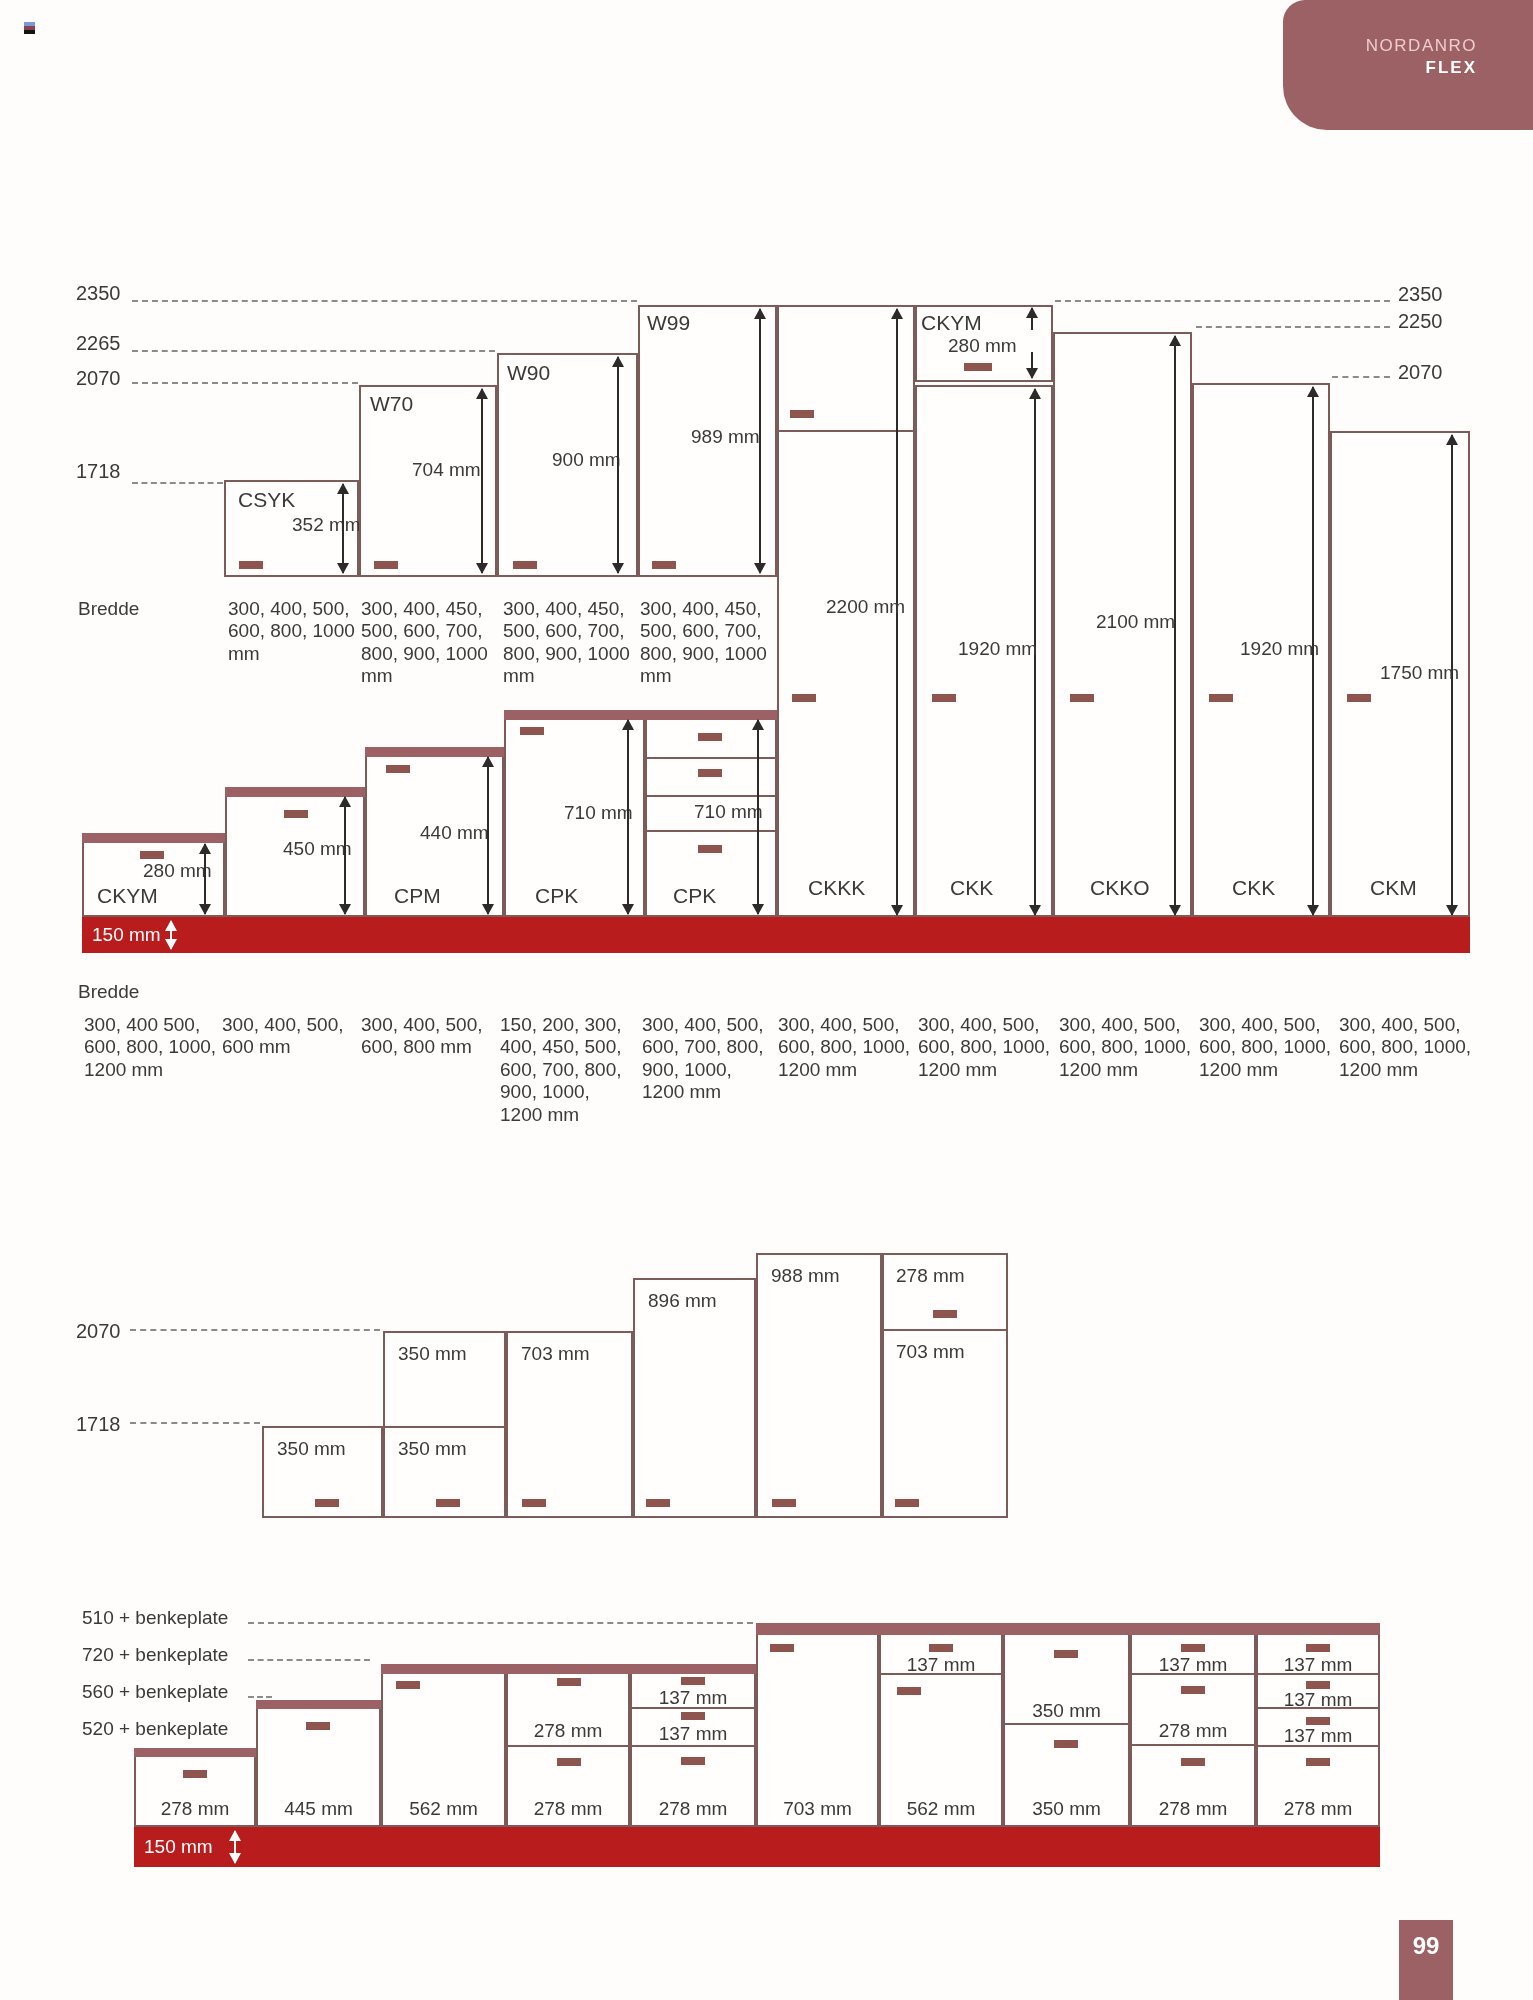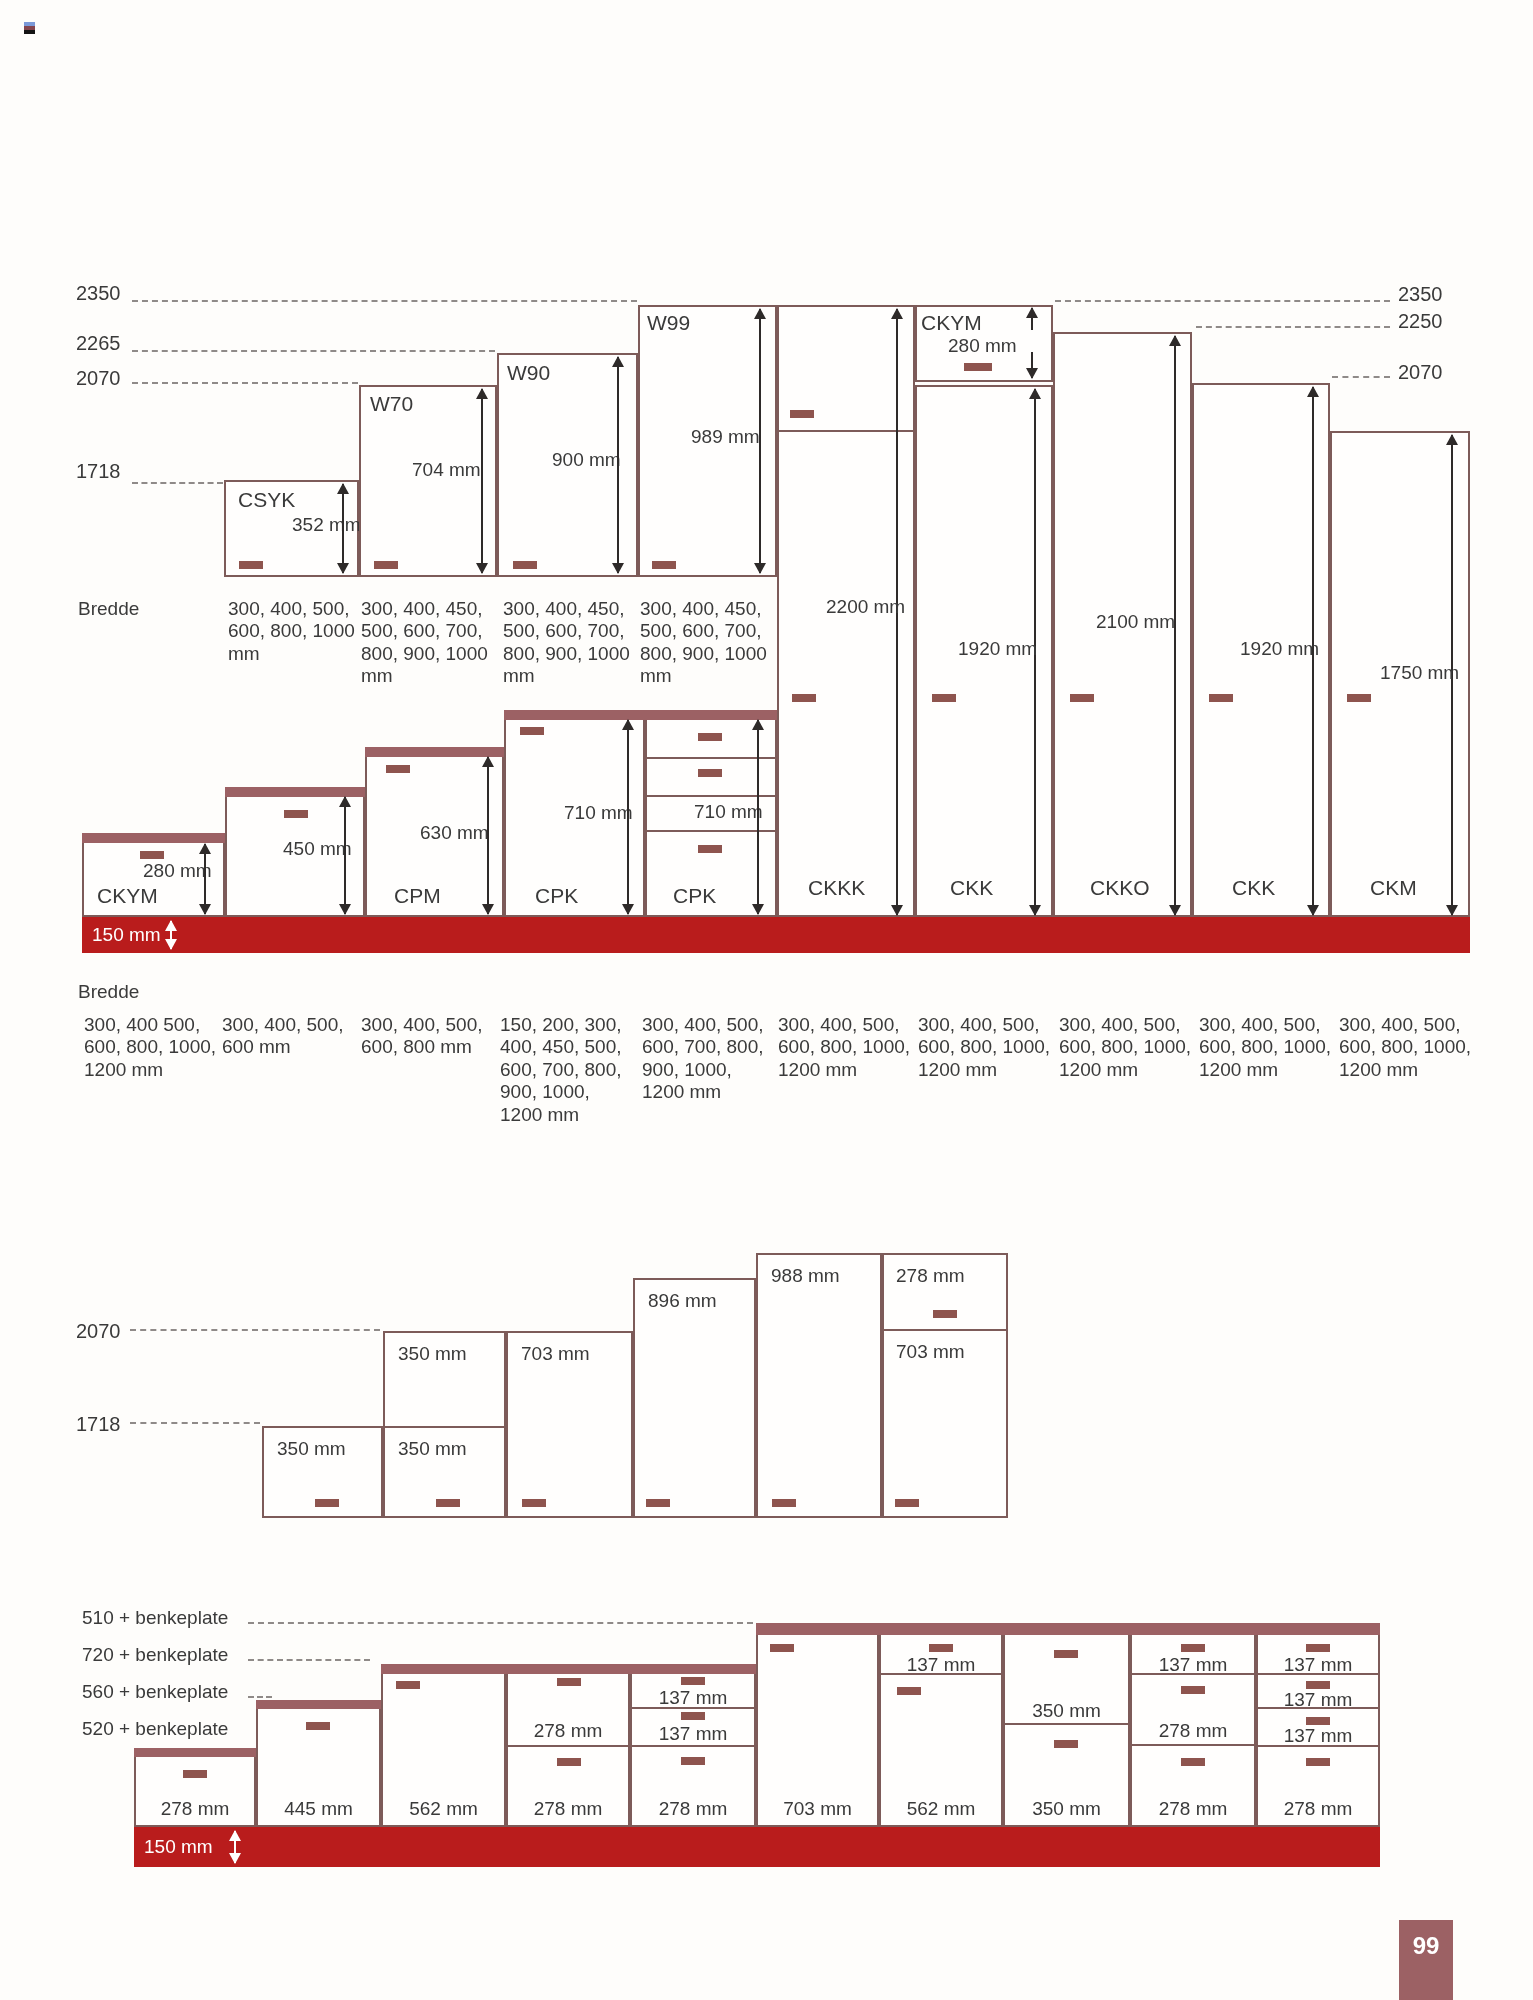--- a/index.html
+++ b/index.html
@@ -40,20 +40,24 @@
 <body>
 
 <div class="page">
 
   <div class="abs" style="left:24px;top:22px;width:11px;height:13px">
     <div style="width:11px;height:4px;background:#7b99d8"></div>
     <div style="width:11px;height:4px;background:#84454e"></div>
     <div style="width:11px;height:4px;background:#141414"></div>
   </div>
 
+  <div class="badge">
+    <div class="b1">NORDANRO</div>
+    <div class="b2">FLEX</div>
+  </div>
 
 
   <div class="lbl scale" style="left:76px;top:282px">2350</div>
   <div class="lbl scale" style="left:76px;top:332px">2265</div>
   <div class="lbl scale" style="left:76px;top:367px">2070</div>
   <div class="lbl scale" style="left:76px;top:460px">1718</div>
   <div class="dash" style="left:132px;top:300px;width:505px"></div>
   <div class="dash" style="left:132px;top:350px;width:363px"></div>
   <div class="dash" style="left:132px;top:382px;width:226px"></div>
   <div class="dash" style="left:132px;top:482px;width:91px"></div>
@@ -163,21 +167,21 @@
     <div class="strip"></div>
   </div>
   <div class="handle" style="left:284px;top:810px"></div>
   <div class="lbl" style="left:283px;top:838px">450 mm</div>
   <div class="av up dn" style="left:344px;top:797px;height:117px"></div>
 
   <div class="box" style="left:365px;top:747px;width:139px;height:170px">
     <div class="strip"></div>
   </div>
   <div class="handle" style="left:386px;top:765px"></div>
-  <div class="lbl" style="left:420px;top:822px">630 mm</div>
+  <div class="lbl" style="left:420px;top:822px">440 mm</div>
   <div class="lbl code" style="left:394px;top:884px">CPM</div>
   <div class="av up dn" style="left:487px;top:757px;height:157px"></div>
 
   <div class="box" style="left:504px;top:710px;width:141px;height:207px">
     <div class="strip"></div>
   </div>
   <div class="handle" style="left:520px;top:727px"></div>
   <div class="lbl" style="left:564px;top:802px">710 mm</div>
   <div class="lbl code" style="left:535px;top:884px">CPK</div>
   <div class="av up dn" style="left:627px;top:720px;height:194px"></div>

